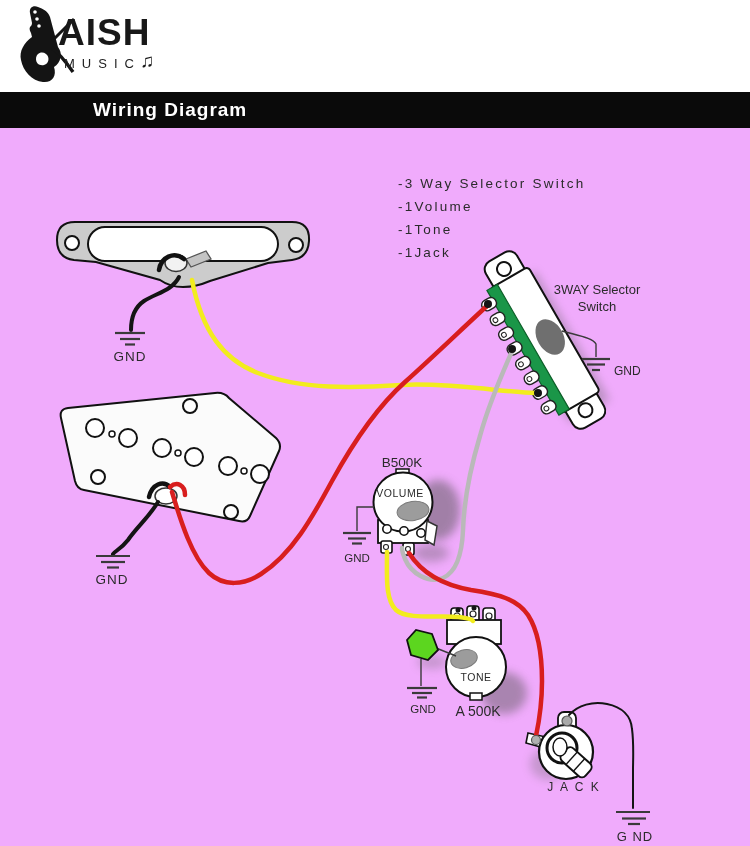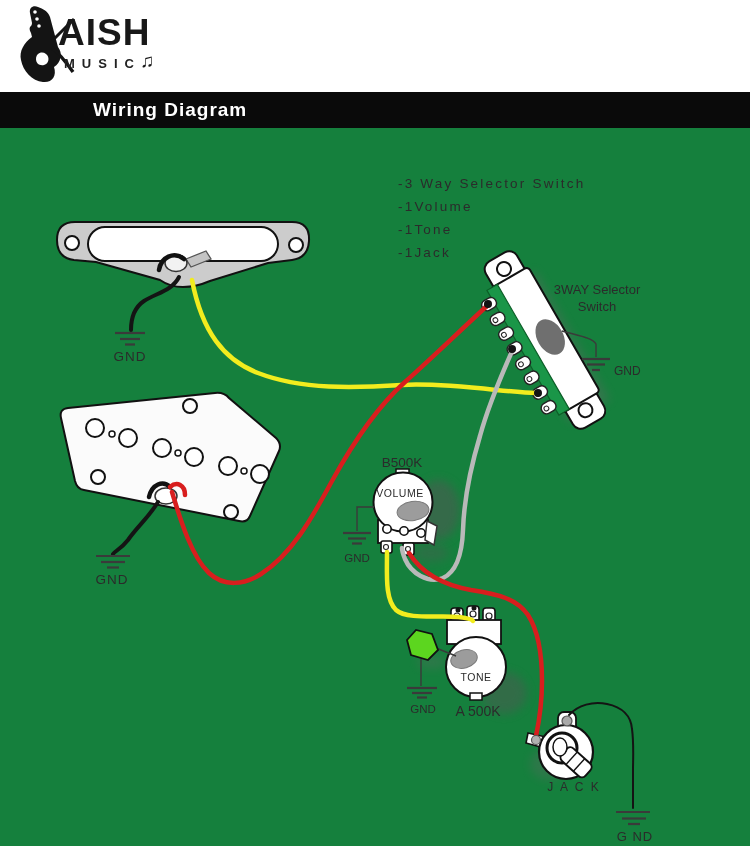--- a/index.html
+++ b/index.html
@@ -1,24 +1,24 @@
 <!DOCTYPE html>
 <html><head>
 <meta charset="utf-8">
 <title>Wiring Diagram</title>
 <style>
   html,body{margin:0;padding:0;background:#fff;}
-  .page{position:relative;width:750px;height:846px;background:#15803d;overflow:hidden;
+  .page{position:relative;width:750px;height:846px;background:#f0abfc;overflow:hidden;
         font-family:"Liberation Sans",sans-serif;}
   
   .logo-wrap{position:absolute;top:0;left:0;width:750px;height:92px;background:#fff;}
   .logo-guitar{position:absolute;top:2px;left:8px;}
   .brand{position:absolute;top:12px;left:58px;font-size:37px;font-weight:800;
          letter-spacing:1px;color:#181818;}
-  .brand-sub{position:absolute;top:56px;left:64px;font-size:13px;font-weight:700;
+  .brand-sub{position:absolute;top:56px;left:64px;font-size:13px;font-weight:400;
              letter-spacing:7px;color:#222;}
   .brand-note{position:absolute;top:50px;left:140px;font-size:19px;color:#181818;}
   .banner{position:absolute;top:92px;left:0;width:750px;height:36px;background:#0a0a0a;}
   .banner-title{position:absolute;left:93px;top:0;line-height:36px;font-size:19px;
                 font-weight:700;color:#ffffff;letter-spacing:1px;}
   
   .diagram{position:absolute;top:128px;left:0;}
   .t{font-family:"Liberation Sans",sans-serif;fill:#2b2b2b;}
   .outline{fill:#ffffff;stroke:#111111;stroke-width:2;}
   .thin{fill:none;stroke:#3a3a3a;stroke-width:1.4;}

